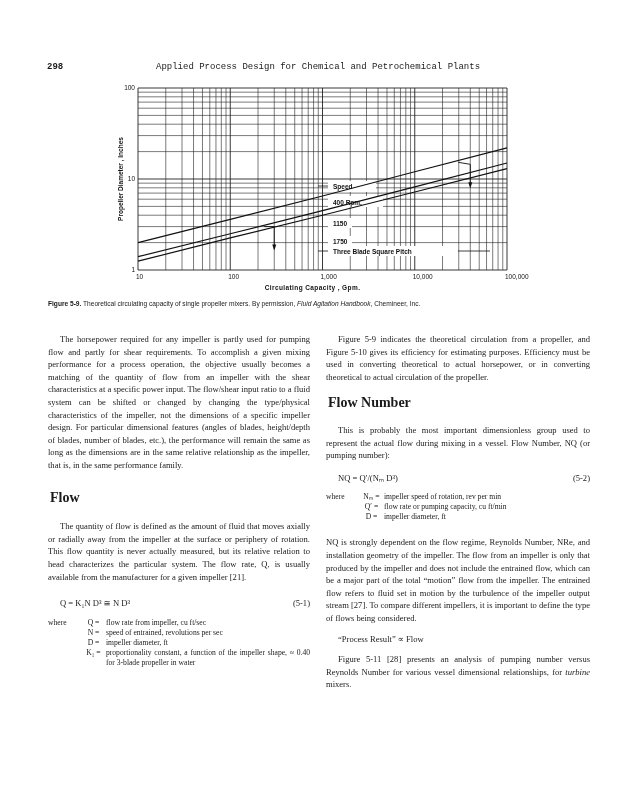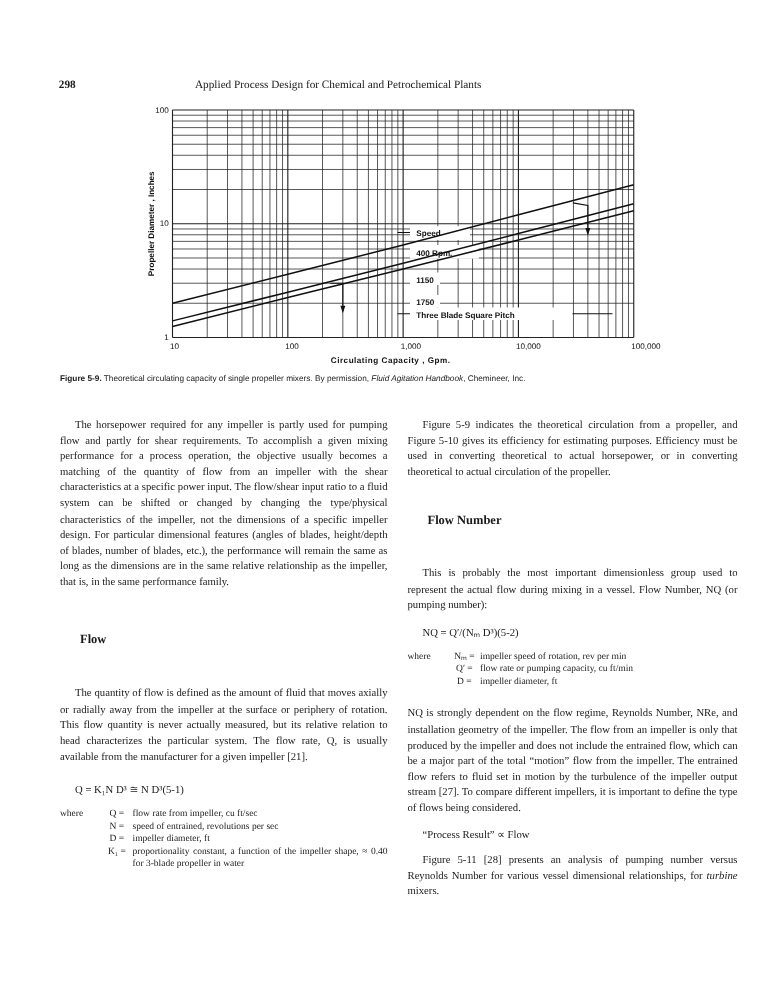--- a/index.html
+++ b/index.html
@@ -1,30 +1,30 @@
 <!DOCTYPE html>
 <html><head>
 <meta charset="utf-8">
 <style>
   html, body { margin: 0; padding: 0; background: #ffffff; }
   body { width: 619px; height: 800px; position: relative; overflow: hidden; color: #1a1a1a; }
-  .header { position: absolute; top: 62px; left: 0; width: 543px; height: 14px; font-family: Liberation Serif, serif; font-size: 9px; padding-left: 25px; }
+  .header { position: absolute; top: 62px; left: 0; width: 543px; height: 14px; font-family: Liberation Mono, monospace; font-size: 9px; padding-left: 25px; }
   .page-num { position: absolute; left: 47px; top: 0; font-weight: bold; }
   .running-title { position: absolute; left: 156px; top: 0; }
   .chart-wrap { position: absolute; left: 0; top: 78px; width: 619px; height: 215px; }
   .chart-wrap svg { position: absolute; left: 0; top: 0; }
   .caption { position: absolute; left: 48px; top: 300px; width: 540px; font-family: "Liberation Sans", sans-serif; font-size: 6.6px; white-space: nowrap; }
   .caption b { font-weight: bold; }
   .caption i { font-style: italic; }
   .col { position: absolute; top: 333px; width: 262px; font-family: "Liberation Serif", serif; font-size: 8.55px; line-height: 12.6px; text-align: justify; }
   .col-left { left: 48px; }
   .col-right { left: 326px; width: 264px; }
   p { margin: 0; text-indent: 12px; }
-  h3 { margin: 16px; font-family: "Liberation Serif", serif; font-weight: bold; font-size: 10px; }
-  .eq { display: flex; justify-content: flex-start; padding-left: 12px; }
+  h3 { margin: 2px; font-family: "Liberation Serif", serif; font-weight: bold; font-size: 14px; }
+  .eq { display: flex; justify-content: space-between; padding-left: 12px; }
   .where { display: grid; grid-template-columns: 36px 22px 1fr; font-size: 7.6px; line-height: 10px; }
   .where .sym { text-align: center; padding-right: 3px; } .sp8 { height: 8px; } .sp10 { height: 10px; } .sp12 { height: 12px; } .sp14 { height: 14px; } .sp18 { height: 18px; }
   .noindent { text-indent: 0; font-family: Liberation Serif, serif; }
   .chart-text { font-family: "Liberation Sans", sans-serif; }
 </style>
 </head>
 <body>
 
 <div class="header">
   <span class="page-num">298</span>

